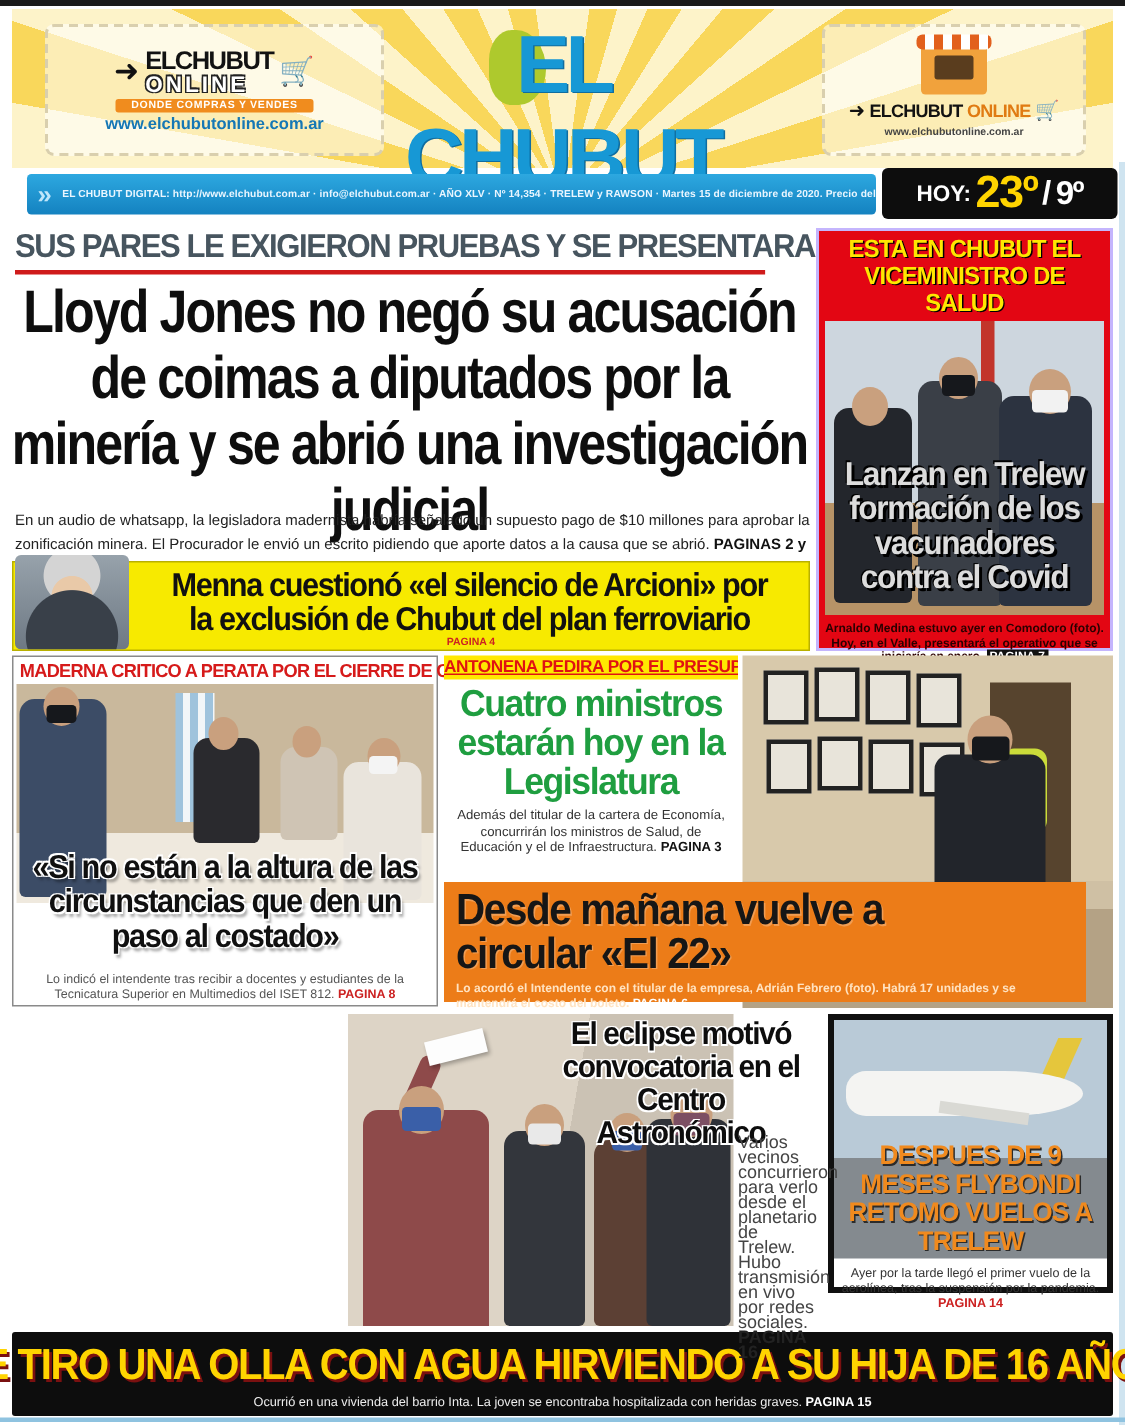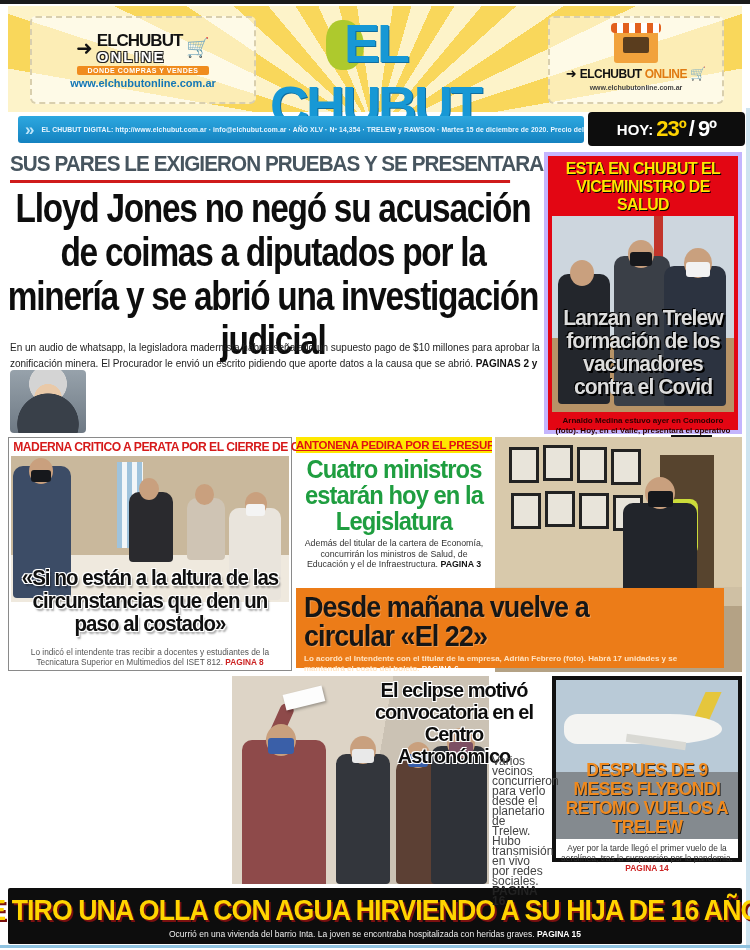--- a/index.html
+++ b/index.html
@@ -45,21 +45,21 @@
   #ad-right .url{font-size:7px;color:#444;font-weight:bold;}
   #ad-right .cart{font-size:13px;}
   
   #infobar{left:18px;top:116px;width:566px;height:27px;border-radius:3px;
      background:linear-gradient(#2da8e0,#1482c0);display:flex;align-items:center;overflow:hidden;}
   #infobar .chev{color:#bfe6fa;font-size:17px;font-weight:bold;padding:0 7px;}
   #infobar .txt{color:#eaf6ff;font-size:6.8px;font-weight:bold;white-space:nowrap;letter-spacing:.1px;}
   #weather{left:588px;top:112px;width:157px;height:34px;background:#0d0d0d;border-radius:4px;
      display:flex;align-items:center;justify-content:center;gap:3px;}
   #weather .lbl{color:#fff;font-size:15px;font-weight:bold;}
-  #weather .hi{color:#ffd400;font-size:22px;font-weight:bold;letter-spacing:-1px;}
+  #weather .hi{color:#ffd400;font-size:30px;font-weight:bold;letter-spacing:-1px;}
   #weather .sep{color:#fff;font-size:22px;font-weight:bold;}
   #weather .lo{color:#fff;font-size:22px;font-weight:bold;letter-spacing:-1px;}
   
   #lead-kicker{left:10px;top:151px;width:532px;font-size:22px;font-weight:bold;color:#47555f;
      letter-spacing:-1px;transform:scaleX(.94);transform-origin:left;white-space:nowrap;
      border-bottom:3px solid #cf1b1b;padding-bottom:3px;}
   #lead-headline{left:-47px;top:186px;width:640px;text-align:center;font-size:40px;font-weight:bold;
      line-height:44px;letter-spacing:-1.5px;color:#0e0e0e;transform:scaleX(.835);transform-origin:center;}
   #lead-deck{left:10px;top:340px;width:530px;text-align:left;font-size:10px;line-height:16px;color:#222;}
   #lead-deck b{color:#111;}
@@ -68,21 +68,21 @@
   #menna-headline{margin:3px 4px 0 82px;text-align:center;font-size:22px;font-weight:bold;line-height:23px;
      letter-spacing:-1px;color:#111;transform:scaleX(.93);transform-origin:center;}
   #menna-page{text-align:center;font-size:7px;font-weight:bold;color:#c22;margin-top:1px;margin-left:80px;}
   #menna-photo{left:10px;top:370px;width:76px;height:63px;border-radius:4px;
      background:radial-gradient(circle at 50% 86%, #394049 0 46%, transparent 47%),
        radial-gradient(circle at 50% 44%, #e9c9a8 0 26%, transparent 27%),
        radial-gradient(circle at 50% 22%, #d4d4d4 0 30%, transparent 31%),
        linear-gradient(#97a2ab,#6e7984);}
   
   #covid-box{left:544px;top:152px;width:198px;height:282px;background:#e30613;box-sizing:border-box;
-     border:4px solid #c4b5fd;padding:3px;}
+     border:2px solid #c4b5fd;padding:3px;}
   #covid-kicker{text-align:center;color:#ffe600;font-weight:bold;font-size:16.5px;line-height:18px;
      letter-spacing:-.5px;text-shadow:1px 1px 0 #000;transform:scaleX(.96);transform-origin:center;}
   #covid-photo{position:relative;margin:3px 1px 0 1px;height:196px;overflow:hidden;
      background:linear-gradient(#cdd6de 0 62%,#b79367 62% 100%);}
   #covid-photo .pole{position:absolute;left:56%;top:0;width:9px;height:58px;background:#c23镇;background:#c2352b;}
   .fig{position:absolute;background:#23262c;border-radius:10px 10px 4px 4px;}
   .head{position:absolute;background:#c9a07e;border-radius:50%;}
   .mask{position:absolute;background:#16181c;border-radius:3px;}
   #covid-headline{position:absolute;left:2px;right:2px;top:90px;text-align:center;font-size:22px;
      font-weight:bold;line-height:23px;letter-spacing:-1px;color:#dcdcdc;
@@ -213,20 +213,24 @@
     <span class="lbl">HOY:</span>
     <span class="hi">23º</span>
     <span class="sep">/</span>
     <span class="lo">9º</span>
   </div>
 
   <div class="abs" id="lead-kicker">SUS PARES LE EXIGIERON PRUEBAS Y SE PRESENTARAN EN FISCALIA</div>
   <div class="abs" id="lead-headline">Lloyd Jones no negó su acusación de coimas a diputados por la minería y se abrió una investigación judicial</div>
   <div class="abs" id="lead-deck"><span>En un audio de whatsapp, la legisladora madernista habría señalado un supuesto pago de $10 millones para aprobar la zonificación minera. El Procurador le envió un escrito pidiendo que aporte datos a la causa que se abrió. </span><b>PAGINAS 2 y 3</b></div>
 
+  <div class="abs" id="menna-box">
+    <div id="menna-headline">Menna cuestionó «el silencio de Arcioni» por la exclusión de Chubut del plan ferroviario</div>
+    <div id="menna-page">PAGINA 4</div>
+  </div>
   <div class="abs" id="menna-photo"></div>
 
   <div class="abs" id="covid-box">
     <div id="covid-kicker"><span>ESTA EN CHUBUT EL</span><br><span>VICEMINISTRO DE SALUD</span></div>
     <div id="covid-photo">
       <div class="pole"></div>
       <div class="fig" style="left:6px;top:58px;width:52px;height:130px;"></div>
       <div class="head" style="left:18px;top:44px;width:24px;height:26px;"></div>
       <div class="fig" style="left:62px;top:40px;width:56px;height:150px;background:#3a3f47;"></div>
       <div class="head" style="left:76px;top:24px;width:26px;height:28px;"></div>

